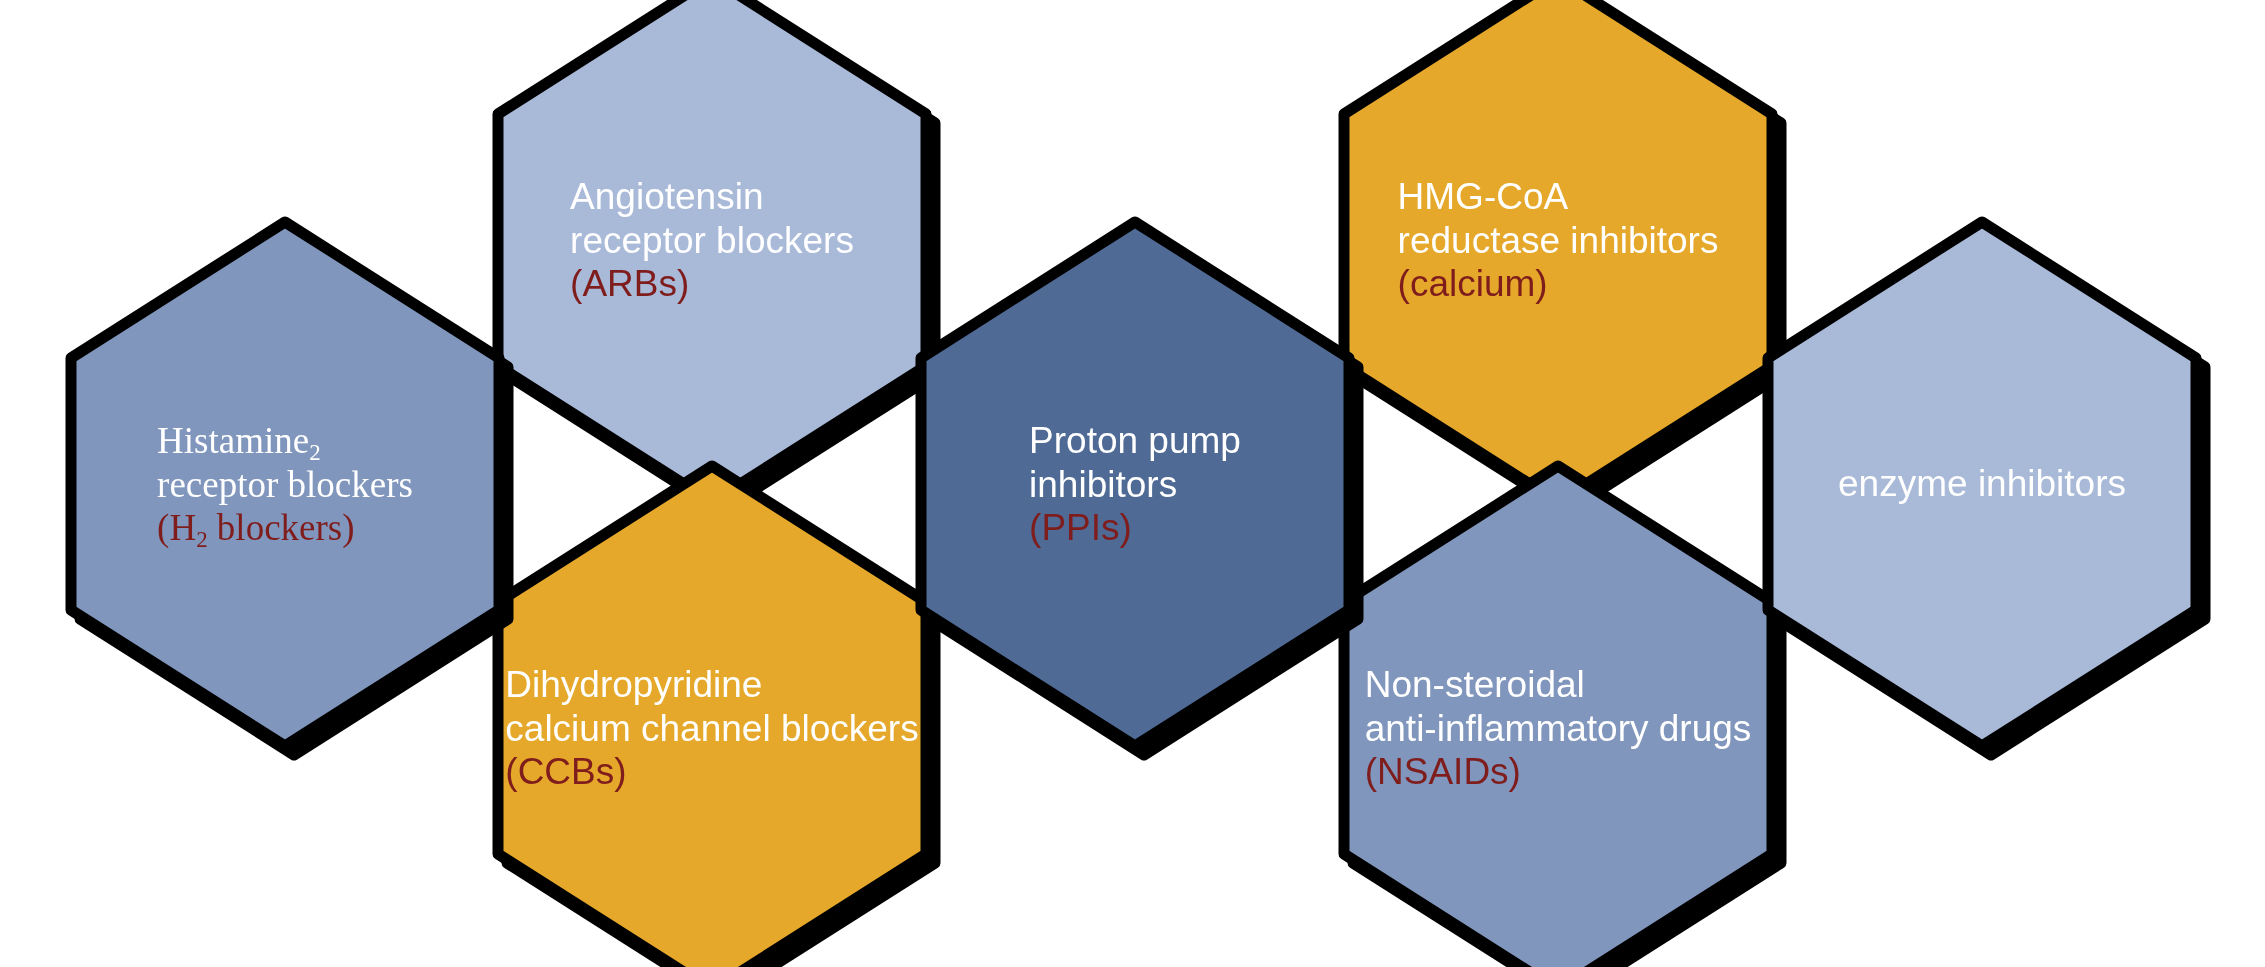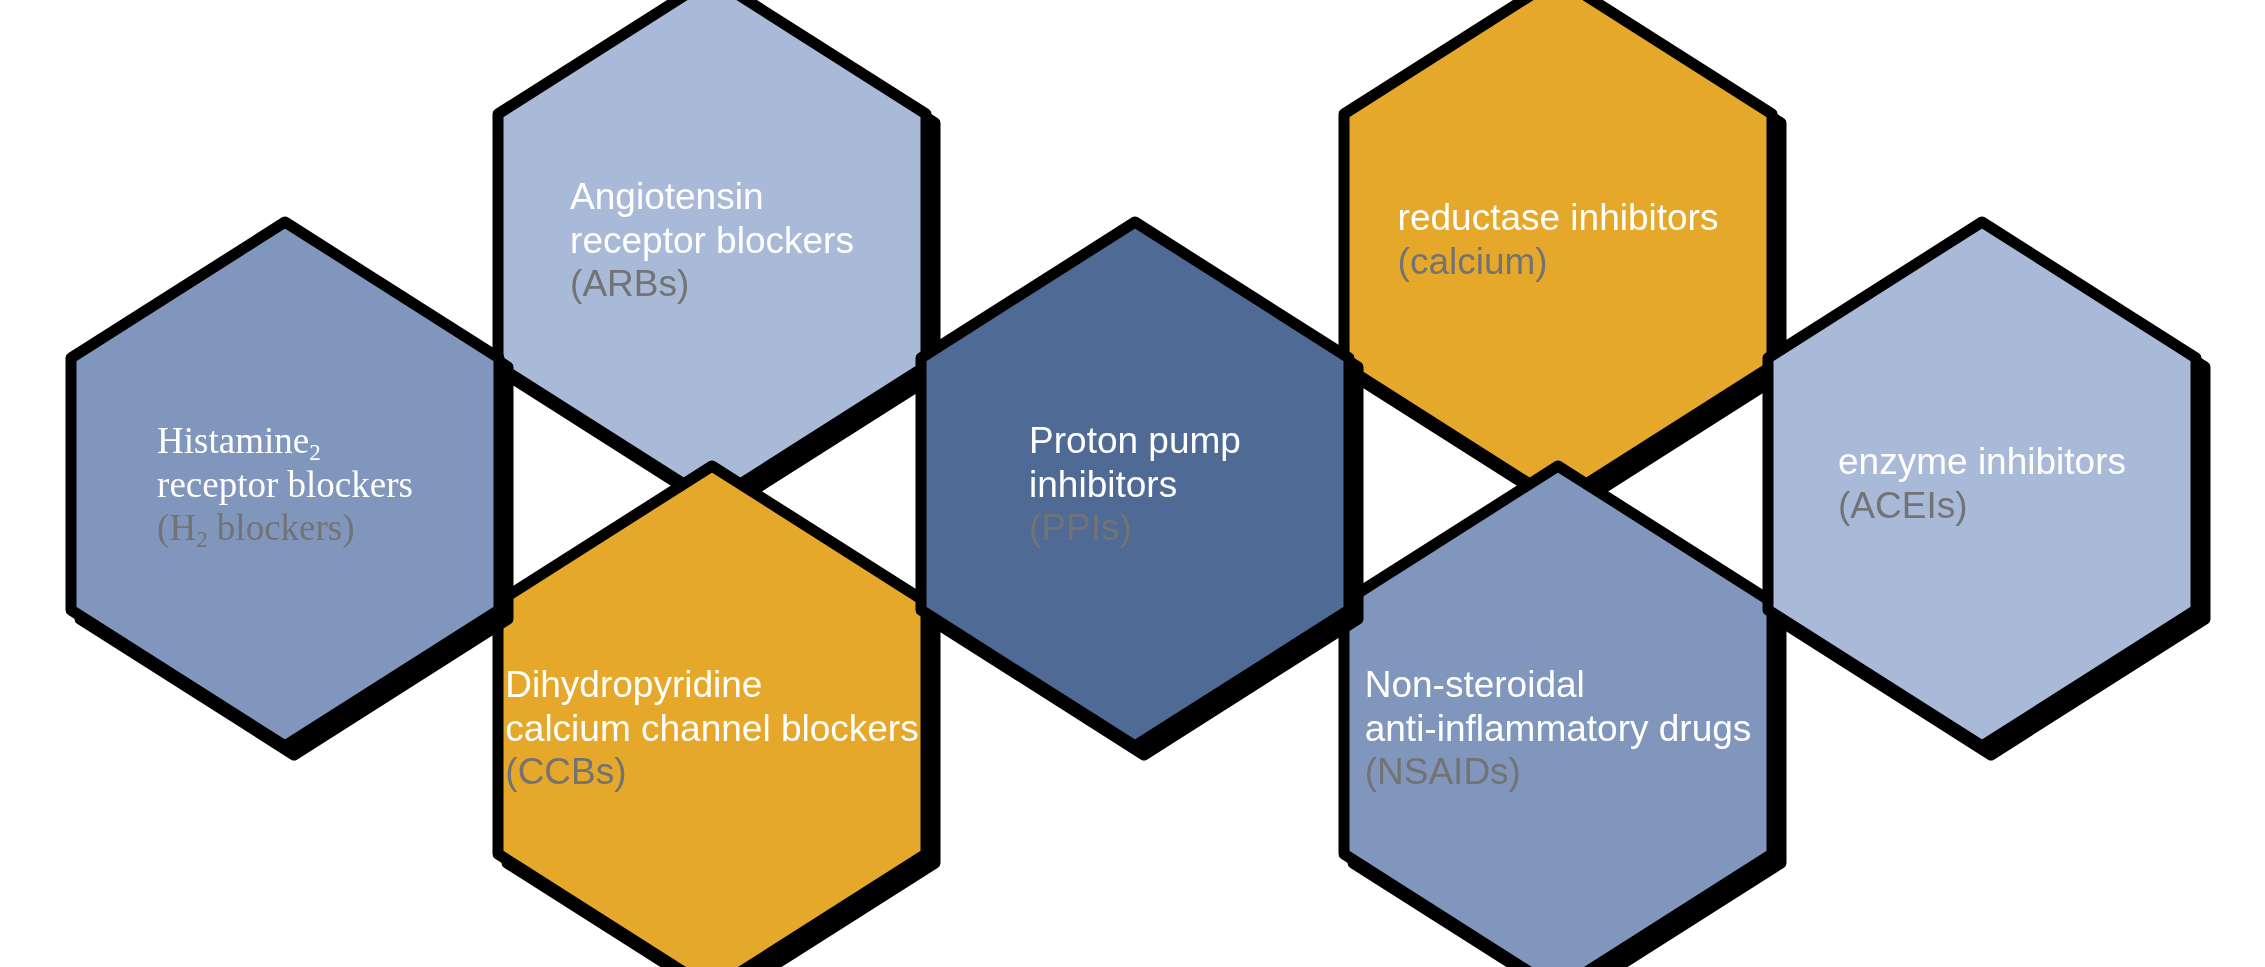--- a/index.html
+++ b/index.html
@@ -42,21 +42,21 @@
     white-space: nowrap;
   }
 
   .label-main {
     color: #ffffff;
     font-size: 37px;
     font-weight: 400;
   }
 
   .label-abbr {
-    color: #737373;
+    color: #7f1d1d;
     font-size: 37px;
     font-weight: 400;
   }
 
   .label-main sub,
   .label-abbr sub {
     font-size: 0.62em;
     vertical-align: -0.32em;
     line-height: 0;
   }
@@ -120,28 +120,28 @@
     <div class="label-abbr">(PPIs)</div>
   </div>
 
   <div class="hex-label" style="left:712px; top:728px; transform:translate(-50%,-50%);">
     <div class="label-main">Dihydropyridine</div>
     <div class="label-main">calcium channel blockers</div>
     <div class="label-abbr">(CCBs)</div>
   </div>
 
   <div class="hex-label" style="left:1558px; top:240px; transform:translate(-50%,-50%);">
+    <div class="label-main">HMG-CoA</div>
     <div class="label-main">reductase inhibitors</div>
     <div class="label-abbr">(calcium)</div>
   </div>
 
   <div class="hex-label" style="left:1558px; top:728px; transform:translate(-50%,-50%);">
     <div class="label-main">Non-steroidal</div>
     <div class="label-main">anti-inflammatory drugs</div>
     <div class="label-abbr">(NSAIDs)</div>
   </div>
 
   <div class="hex-label" style="left:1982px; top:484px; transform:translate(-50%,-50%);">
     <div class="label-main">enzyme inhibitors</div>
-    <div class="label-abbr">(ACEIs)</div>
   </div>
 
 </div>
 
 </body></html>

